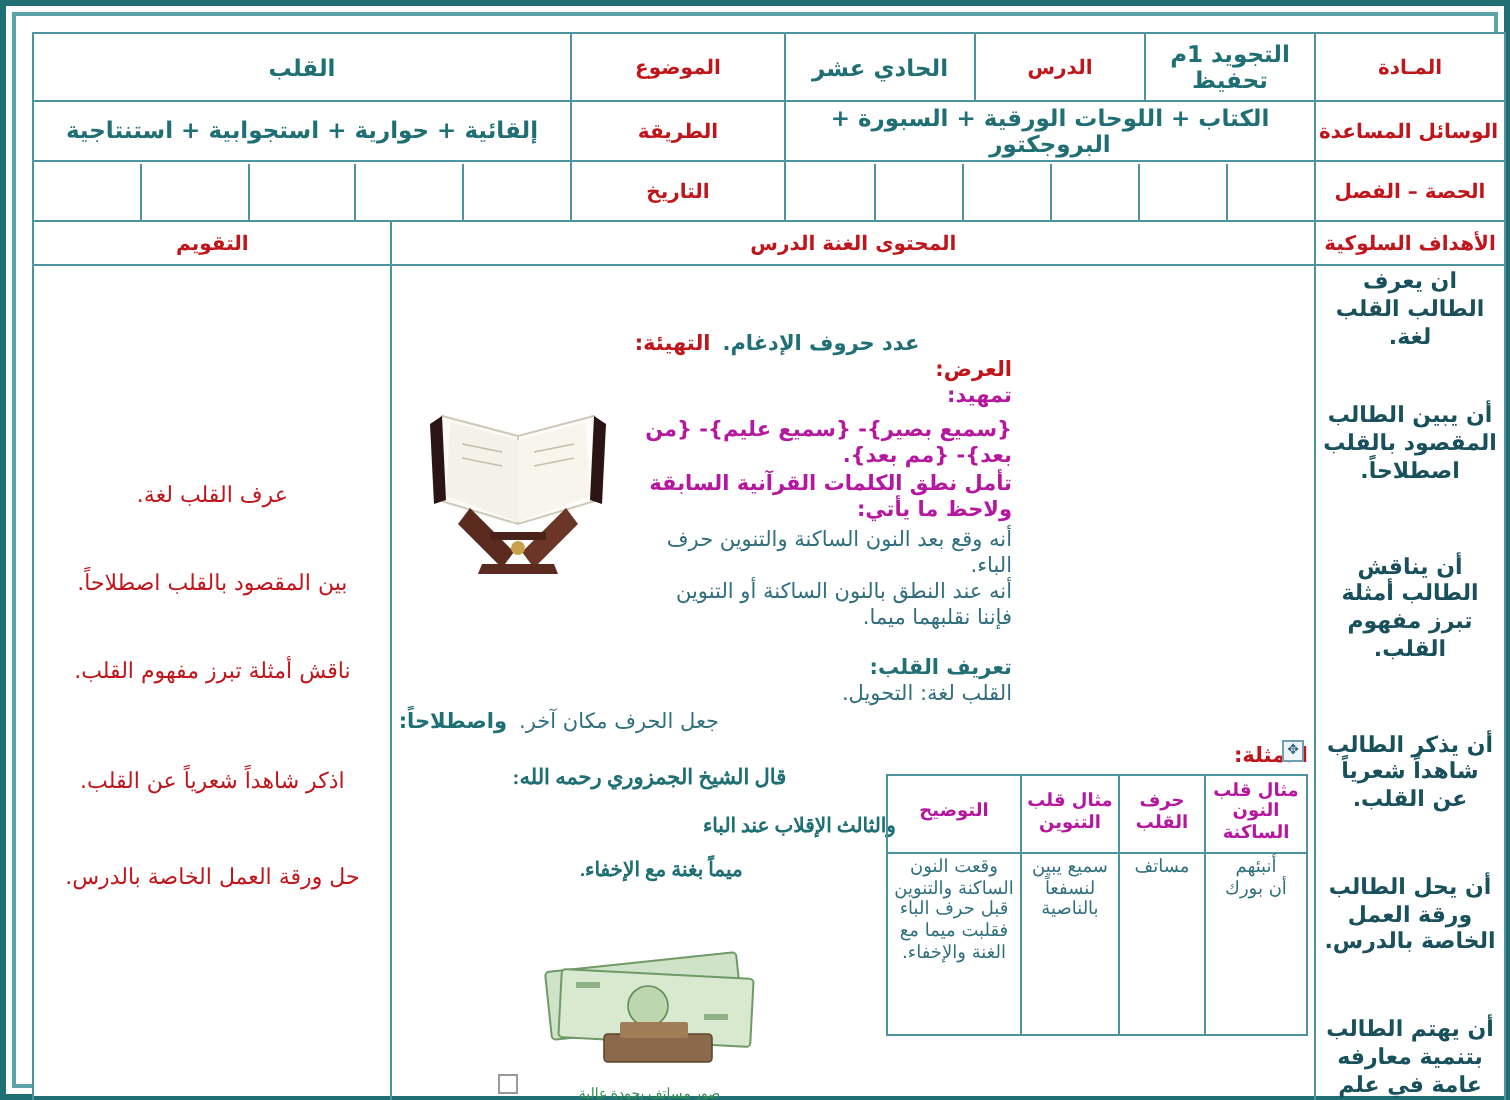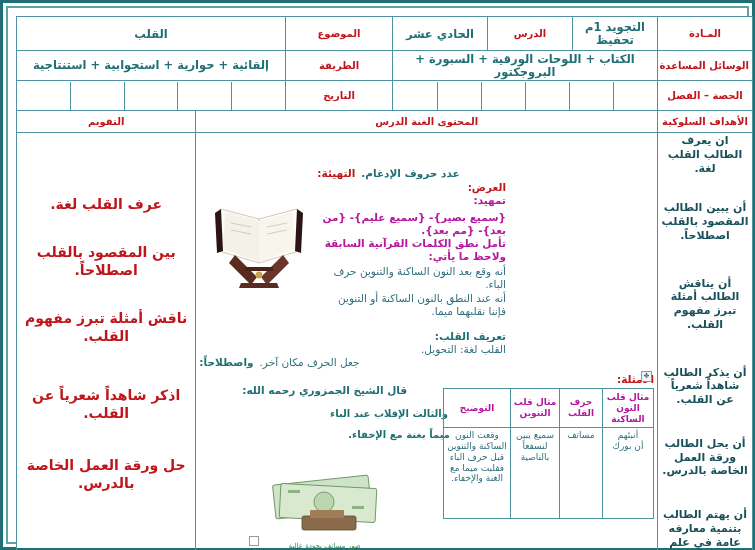--- a/index.html
+++ b/index.html
@@ -131,54 +131,54 @@
   }
   table.examples th {
     color: #b5179e;
     font-weight: bold;
     vertical-align: middle;
     height: 34px;
   }
   table.examples td.ex-body { height: 86px; }
 
   
-  .poem-block { text-align: center; }
+  .poem-block { text-align: center; font-family: Liberation Serif, serif; }
   .poem-title {
     color: #1f6f74;
     font-weight: bold;
     font-size: 10.5px;
     margin-bottom: 12px;
     text-align: center;
   }
   .poem-line {
     color: #1f6f74;
     font-weight: bold;
     font-size: 10px;
     margin-bottom: 9px;
   }
   .poem-line.l1 { text-align: right; padding-right: 2px;}
-  .poem-line.l2 { text-align: right; padding-left: 12px;}
+  .poem-line.l2 { text-align: center; padding-left: 12px;}
   .money-img {
     width: 118px;
     height: 86px;
     margin: 14px auto 0 auto;
     position: relative;
   }
   .money-cap {
     font-size: 7px;
     color: #2f8f4f;
     text-align: center;
     margin-top: 2px;
   }
 
   
   .ev {
     color: #c0151b;
-    font-weight: bold;
-    font-size: 14px;
+    font-weight: normal;
+    font-size: 11px;
     line-height: 1.3;
     text-align: center;
     margin: 0 0 34px 0;
   }
   .ev.e1 { margin-top: 4px; margin-bottom: 30px; }
   .ev.e2 { margin-bottom: 30px; }
   .ev.e3 { margin-bottom: 40px; }
   .ev.e4 { margin-bottom: 34px; }
 
   .blank { }

